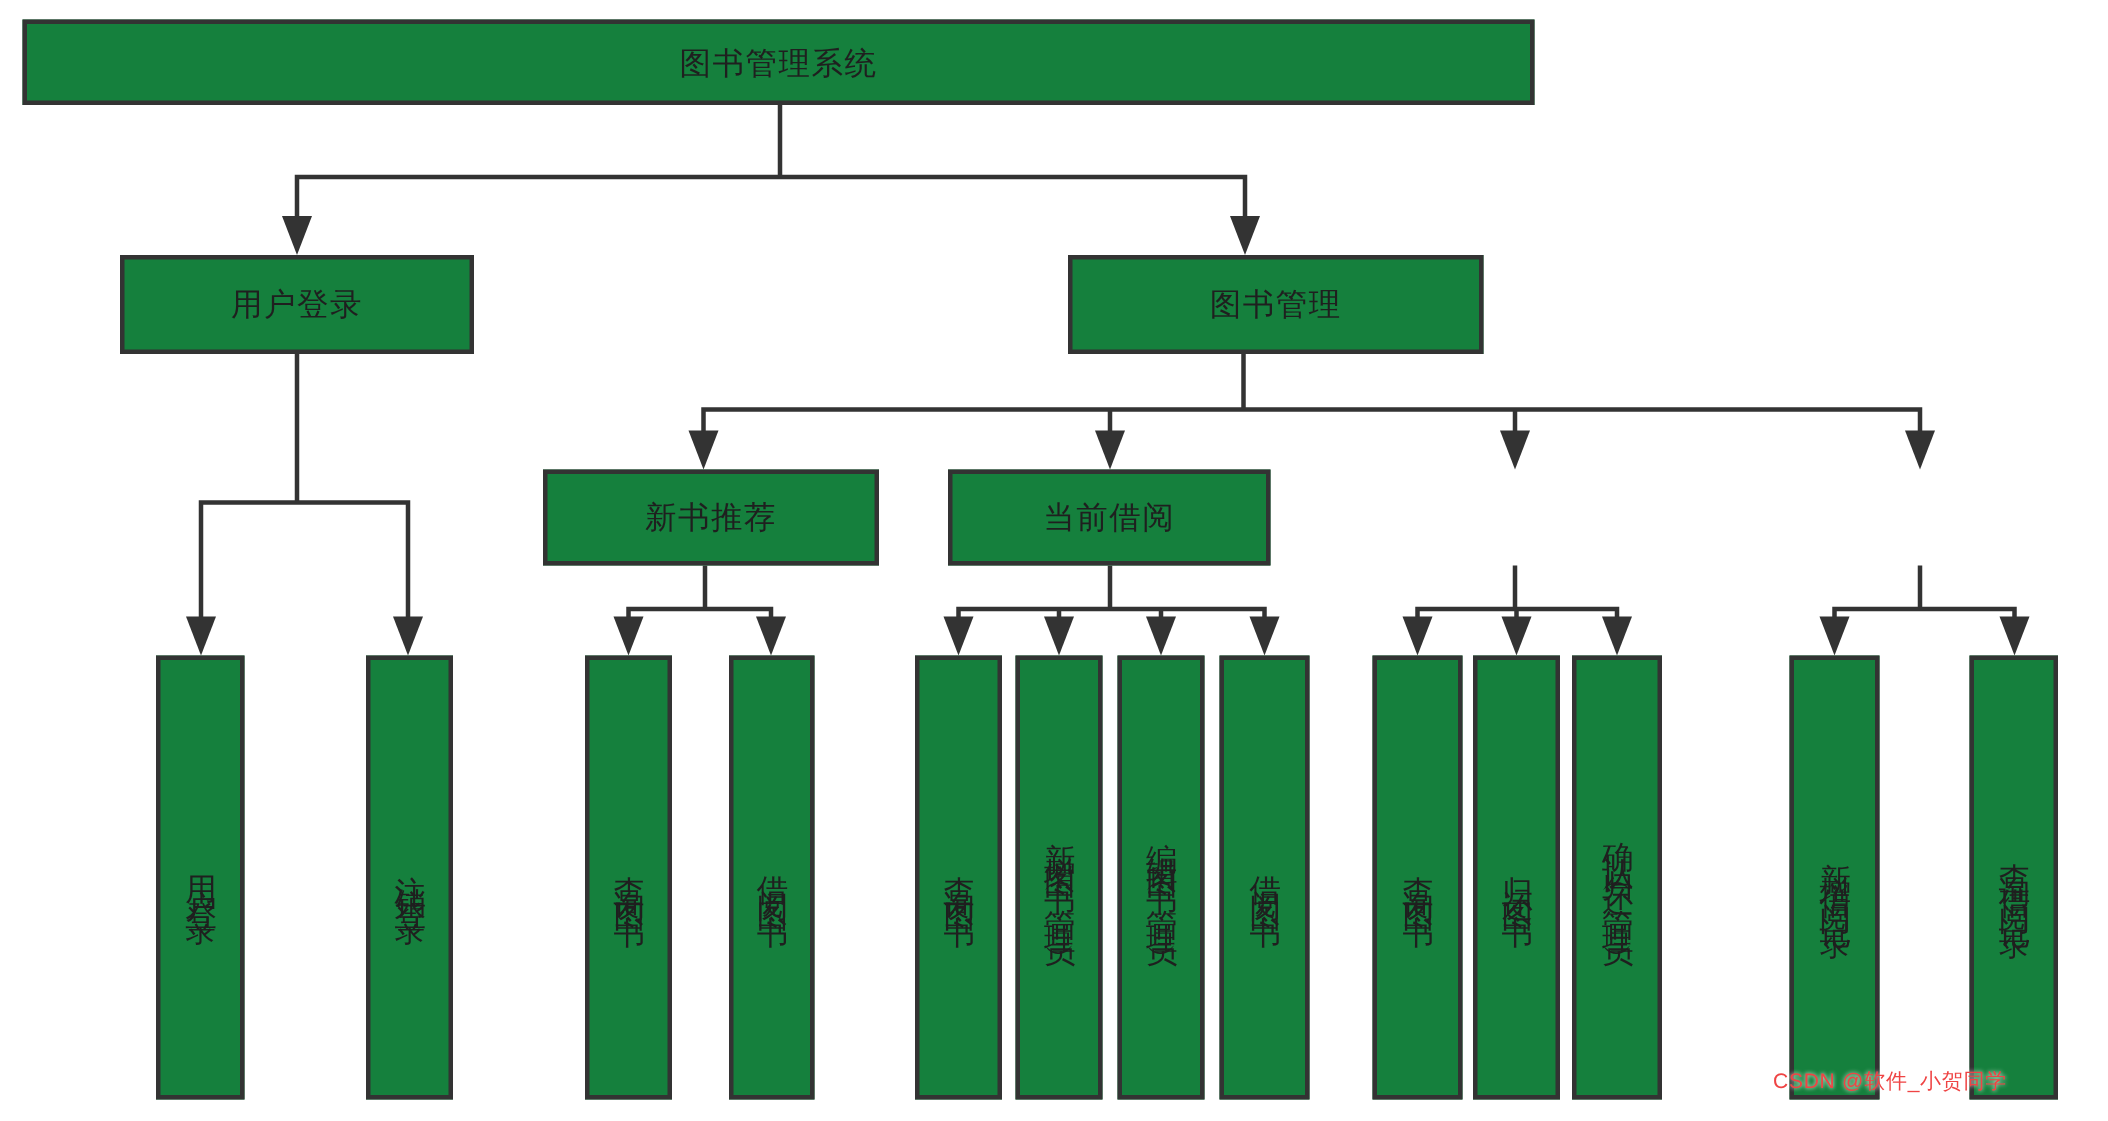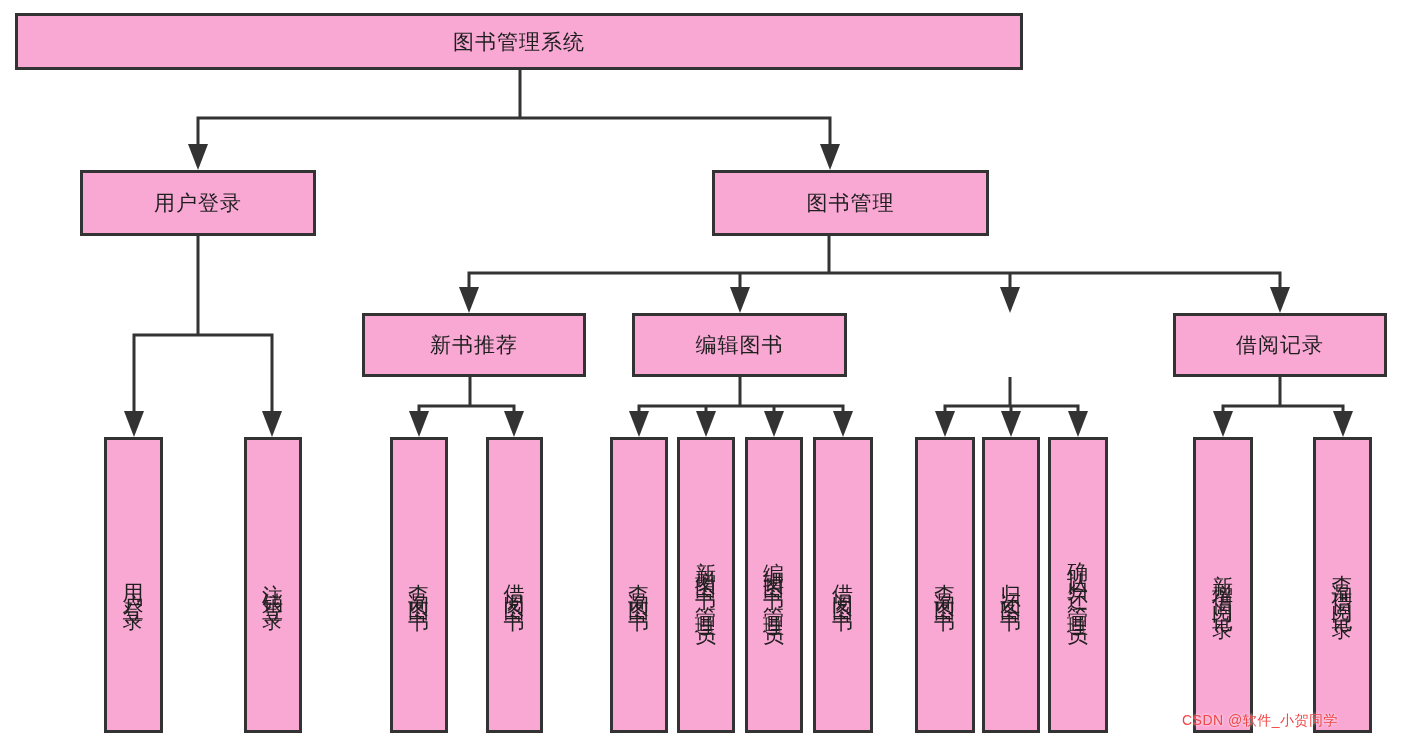--- a/index.html
+++ b/index.html
@@ -13,21 +13,21 @@
   }
   svg.edges {
     position: absolute;
     left: 0; top: 0;
     width: 1405px; height: 747px;
     z-index: 1;
   }
   .node {
     position: absolute;
     box-sizing: border-box;
-    background: #f9a8d4;
+    background: #15803d;
     border: 3px solid #333333;
     display: flex;
     align-items: center;
     justify-content: center;
     color: #1f1f1f;
     z-index: 2;
   }
   .node-h { font-size: 21px; letter-spacing: 1px; }
   .node-v { font-size: 21px; }
   .node-v .vtext {
@@ -108,24 +108,21 @@
     <span>用户登录</span>
   </div>
   <div class="node node-h" style="left:712px;top:170px;width:277px;height:66px">
     <span>图书管理</span>
   </div>
 
   <div class="node node-h" style="left:362px;top:313px;width:224px;height:64px">
     <span>新书推荐</span>
   </div>
   <div class="node node-h" style="left:632px;top:313px;width:215px;height:64px">
-    <span>编辑图书</span>
-  </div>
-  <div class="node node-h" style="left:1173px;top:313px;width:214px;height:64px">
-    <span>借阅记录</span>
+    <span>当前借阅</span>
   </div>
 
   <div class="node node-v" style="left:104px;top:437px;width:59px;height:296px">
     <span class="vtext">用户登录</span>
   </div>
   <div class="node node-v" style="left:244px;top:437px;width:58px;height:296px">
     <span class="vtext">注销登录</span>
   </div>
 
   <div class="node node-v" style="left:390px;top:437px;width:58px;height:296px">

